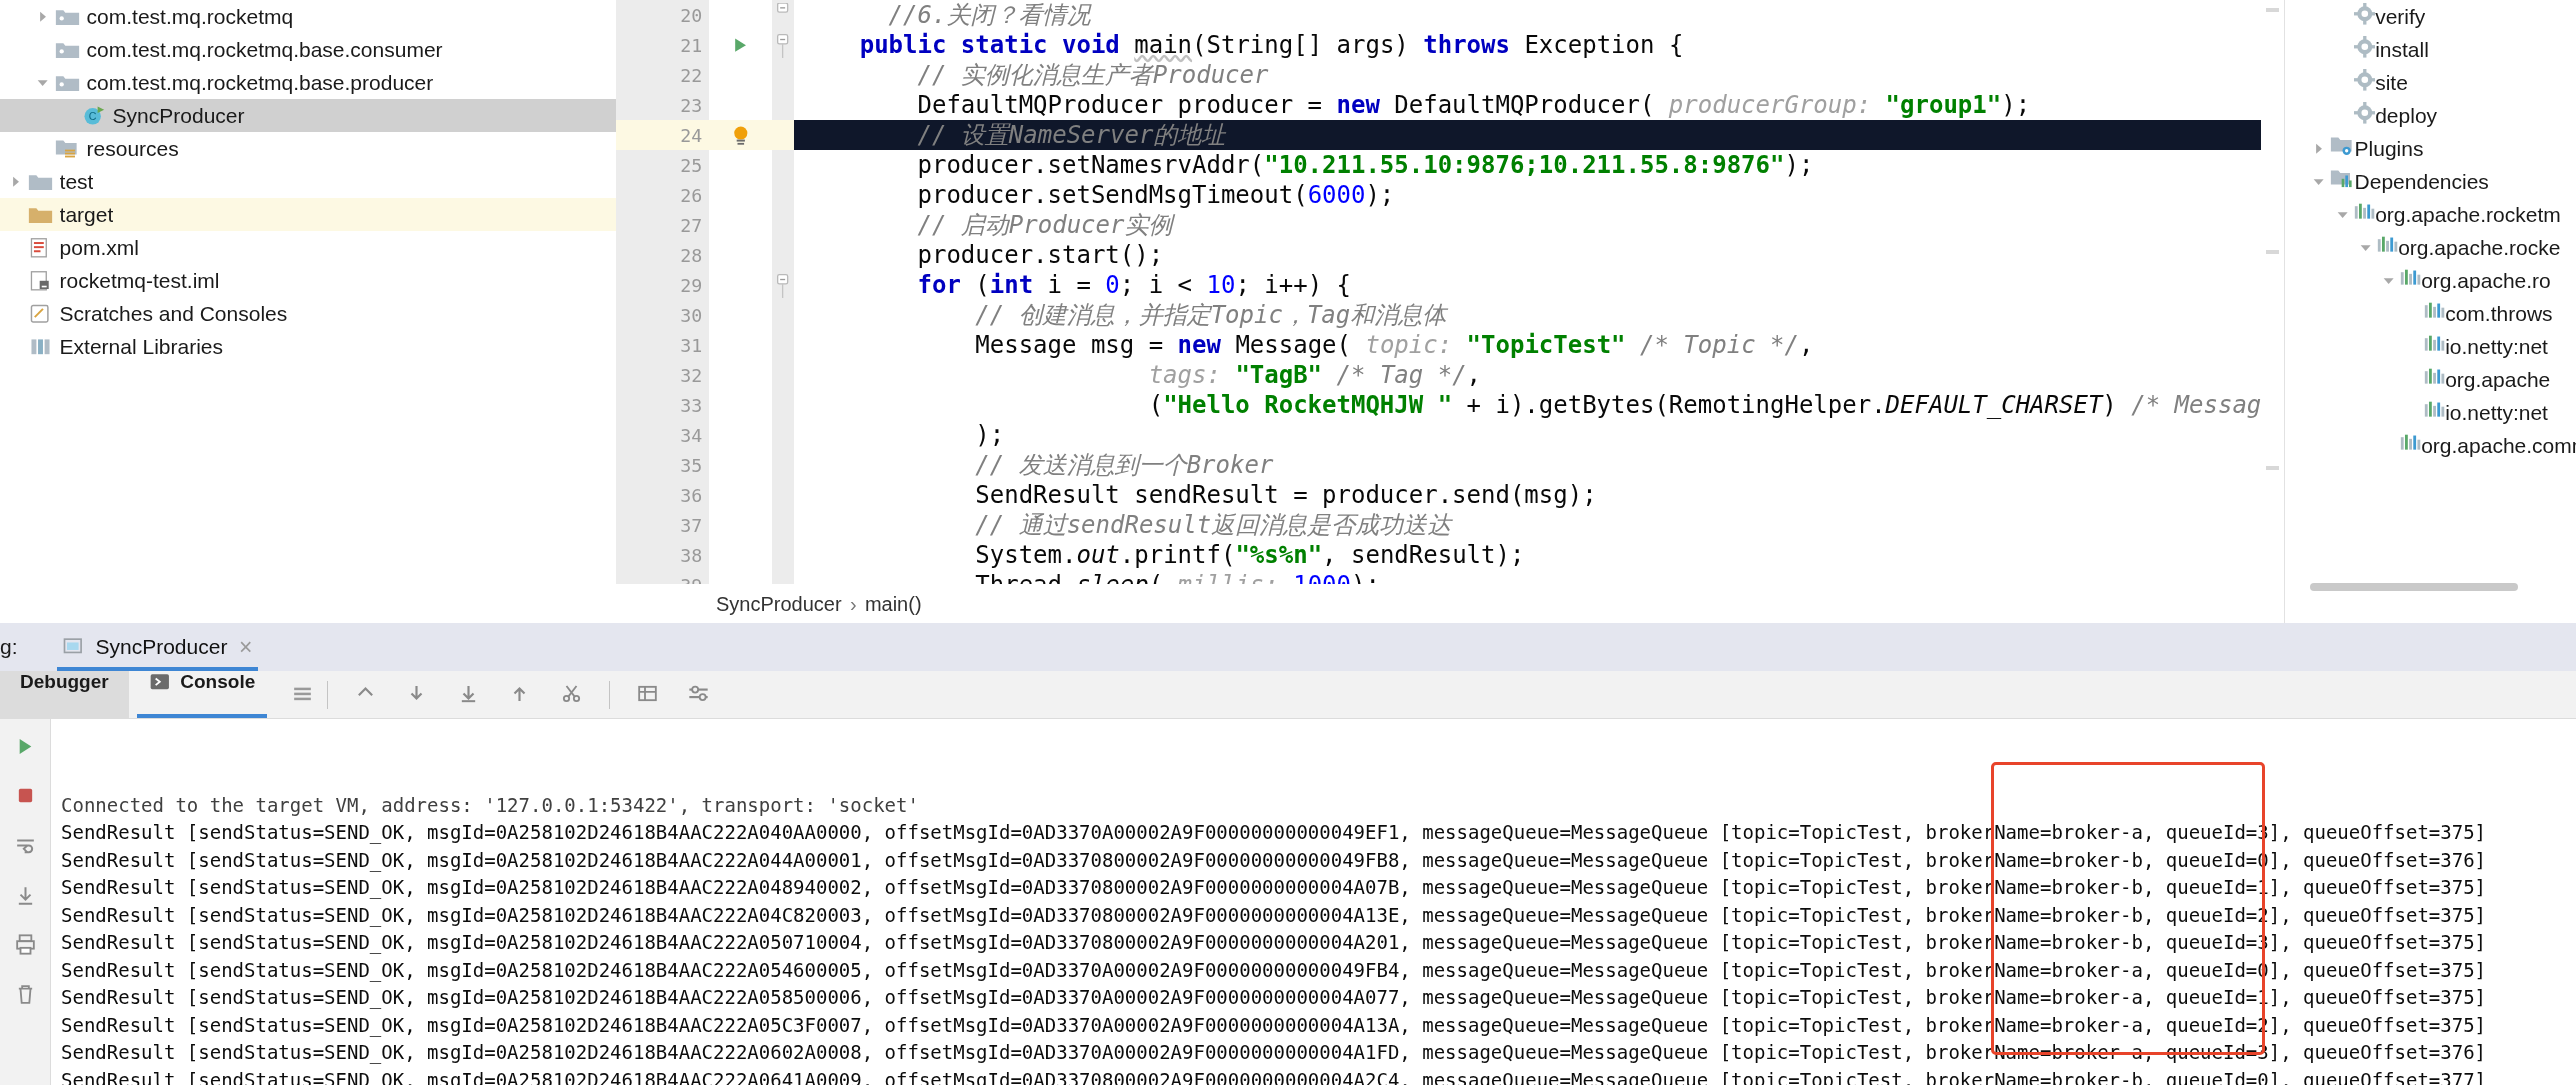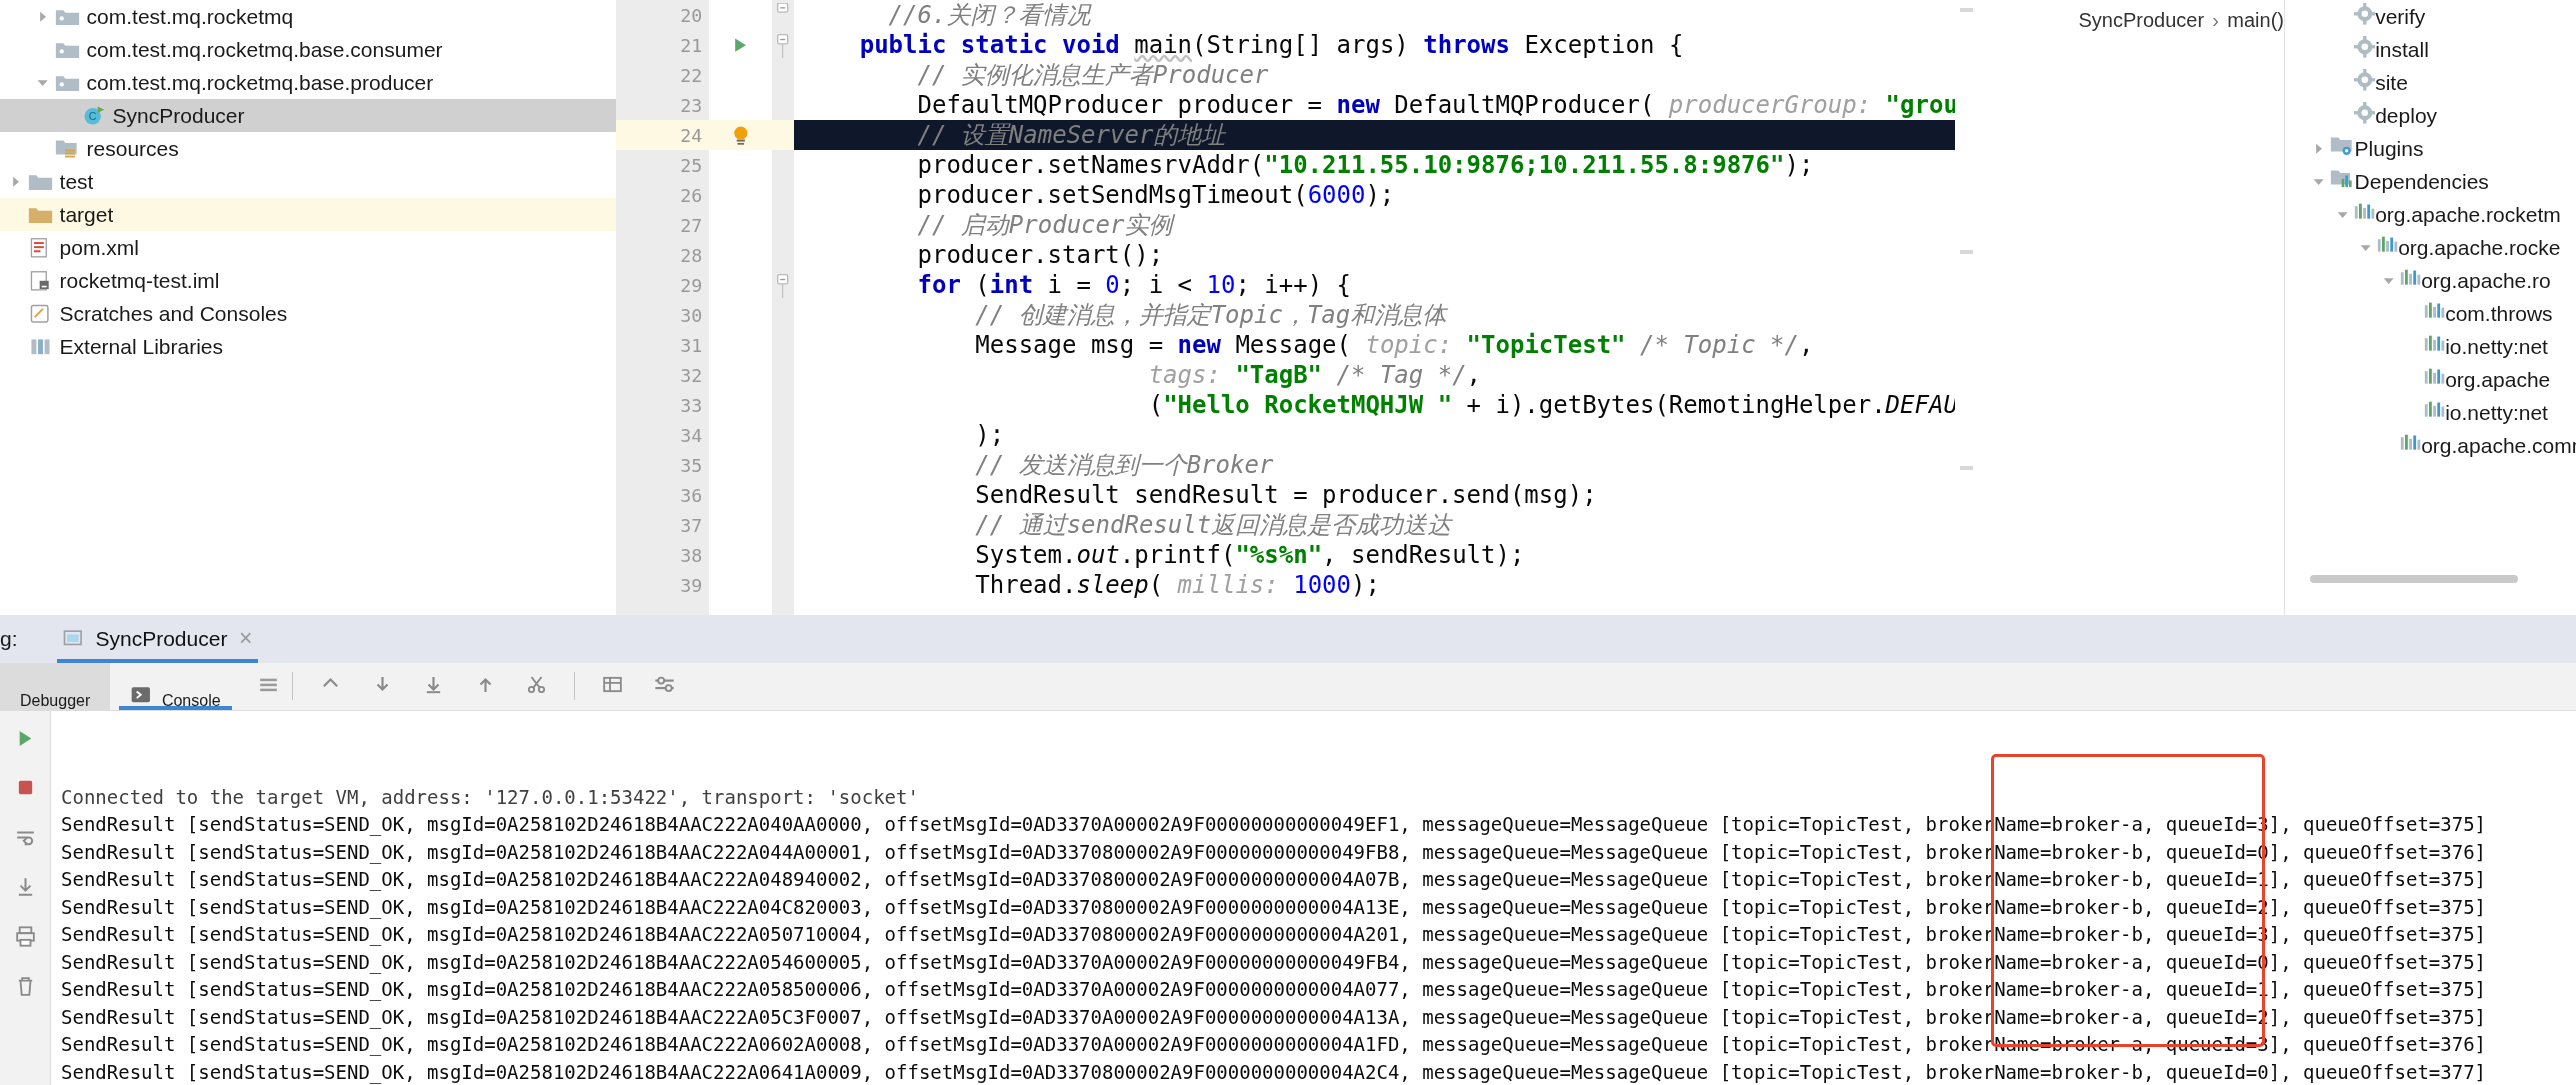--- a/index.html
+++ b/index.html
@@ -28,21 +28,21 @@
   .tnode.tgt{background:#fdf9e3;}
   .arrow{
     width:21.6px;flex:0 0 21.6px;display:flex;align-items:center;justify-content:center;
     color:#9a9a9a;font-size:14px;
   }
   .arrow.empty{visibility:hidden;}
   .tnode .ico{width:28px;flex:0 0 28px;display:flex;align-items:center;justify-content:center;margin-right:5px;}
   .lbl{overflow:hidden;text-overflow:clip;}
 
   
-  .editor-wrap{flex:1 1 auto;position:relative;display:flex;flex-direction:row;min-width:0;}
+  .editor-wrap{flex:1 1 auto;position:relative;display:flex;flex-direction:column;min-width:0;}
   .editor-body{flex:1 1 auto;display:flex;position:relative;overflow:hidden;background:#fff;}
   .gutter{
     width:93px;flex:0 0 93px;background:#ececec;position:relative;
     font-family:"DejaVu Sans Mono", monospace;font-size:18.3px;color:#999;
   }
   .gline{height:30px;display:flex;align-items:center;justify-content:flex-end;padding-right:6.7px;position:relative;}
   .gline.hl{background:#fdf9e3;}
   .marks{
     width:63px;flex:0 0 63px;background:#fff;position:relative;
   }
@@ -99,21 +99,21 @@
     display:flex;align-items:center;gap:11.7px;margin-left:33px;padding:0 11.7px;height:48px;
     position:relative;
   }
   .tabchip .tname{font-size:21px;color:#111;}
   .tabchip .underline{position:absolute;left:6.7px;right:6.7px;bottom:0;height:4.2px;background:#3e86d4;}
 
   .toolrow{
     height:47px;flex:0 0 47px;background:#f2f2f2;display:flex;align-items:center;
     position:relative;border-bottom:0.8px solid #dcdcdc;
   }
-  .ttab{height:47px;display:flex;align-items:flex-end;gap:10px;padding:0 20px;font-size:16px;color:#1a1a1a;position:relative;}
+  .ttab{height:47px;display:flex;align-items:flex-start;gap:10px;padding:0 20px;font-size:19px;color:#1a1a1a;position:relative;font-weight:bold;}
   .ttab.inactive{background:#dcdcdc;}
   .ttab.active .uline{position:absolute;left:8.3px;right:8.3px;bottom:0;height:4.2px;background:#3e86d4;}
   .tsep{width:0.8px;height:28px;background:#c4c4c4;margin:0 11.7px;}
 
   .console-area{flex:1 1 auto;display:flex;position:relative;min-height:0;}
   .leftgut{
     width:50px;flex:0 0 50px;background:#f2f2f2;border-right:0.8px solid #dcdcdc;
     display:flex;flex-direction:column;align-items:center;padding-top:13.3px;gap:21.6px;
   }
   .leftgut .gicon{width:28px;height:28px;display:flex;align-items:center;justify-content:center;}

